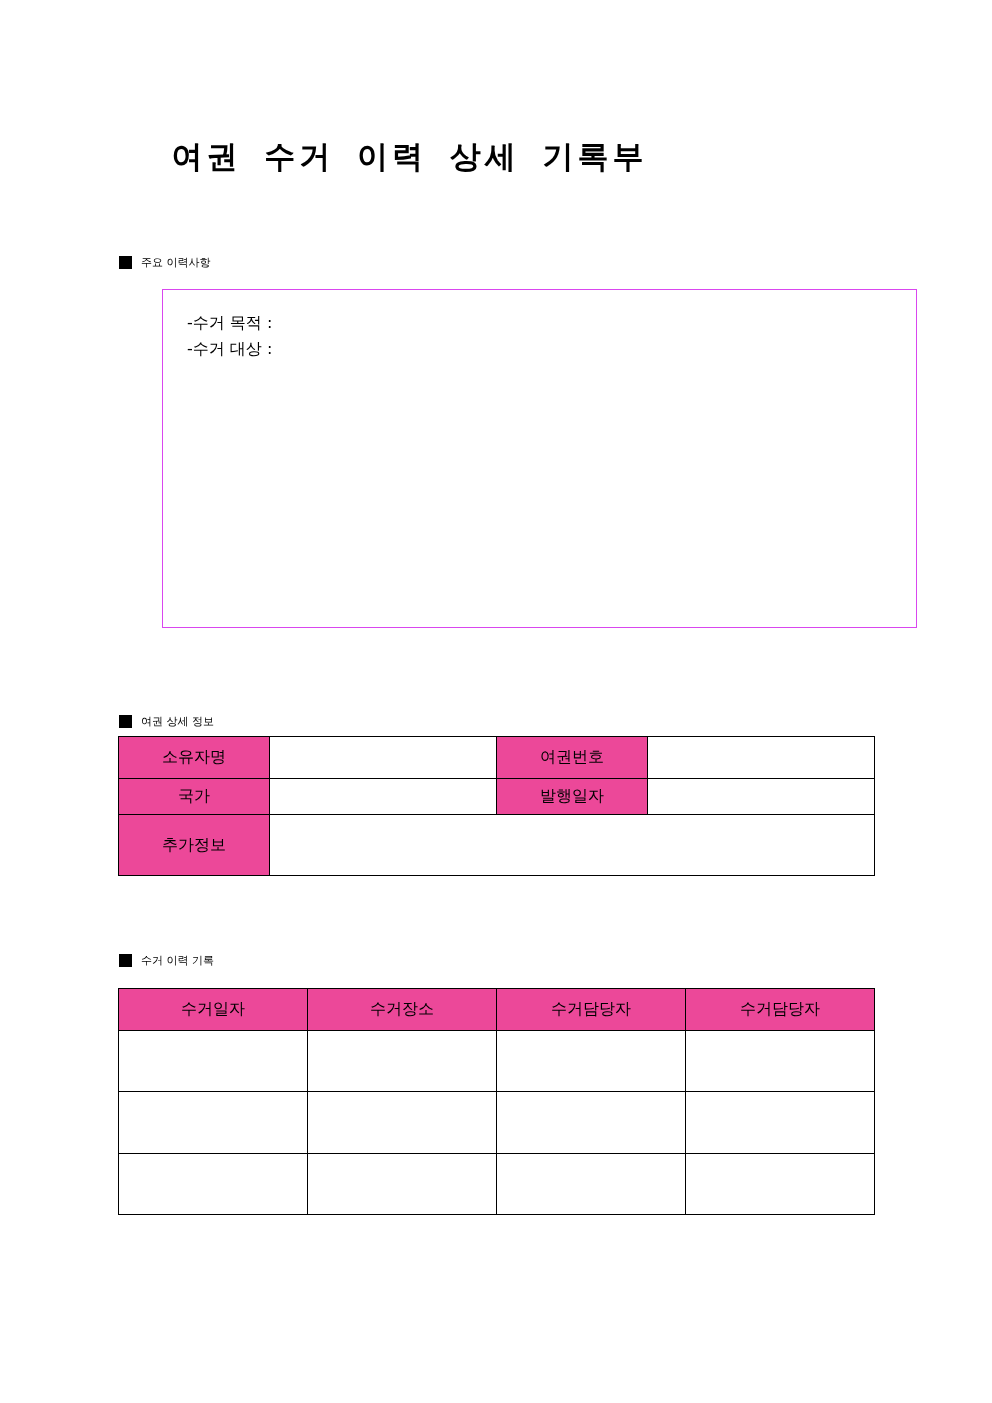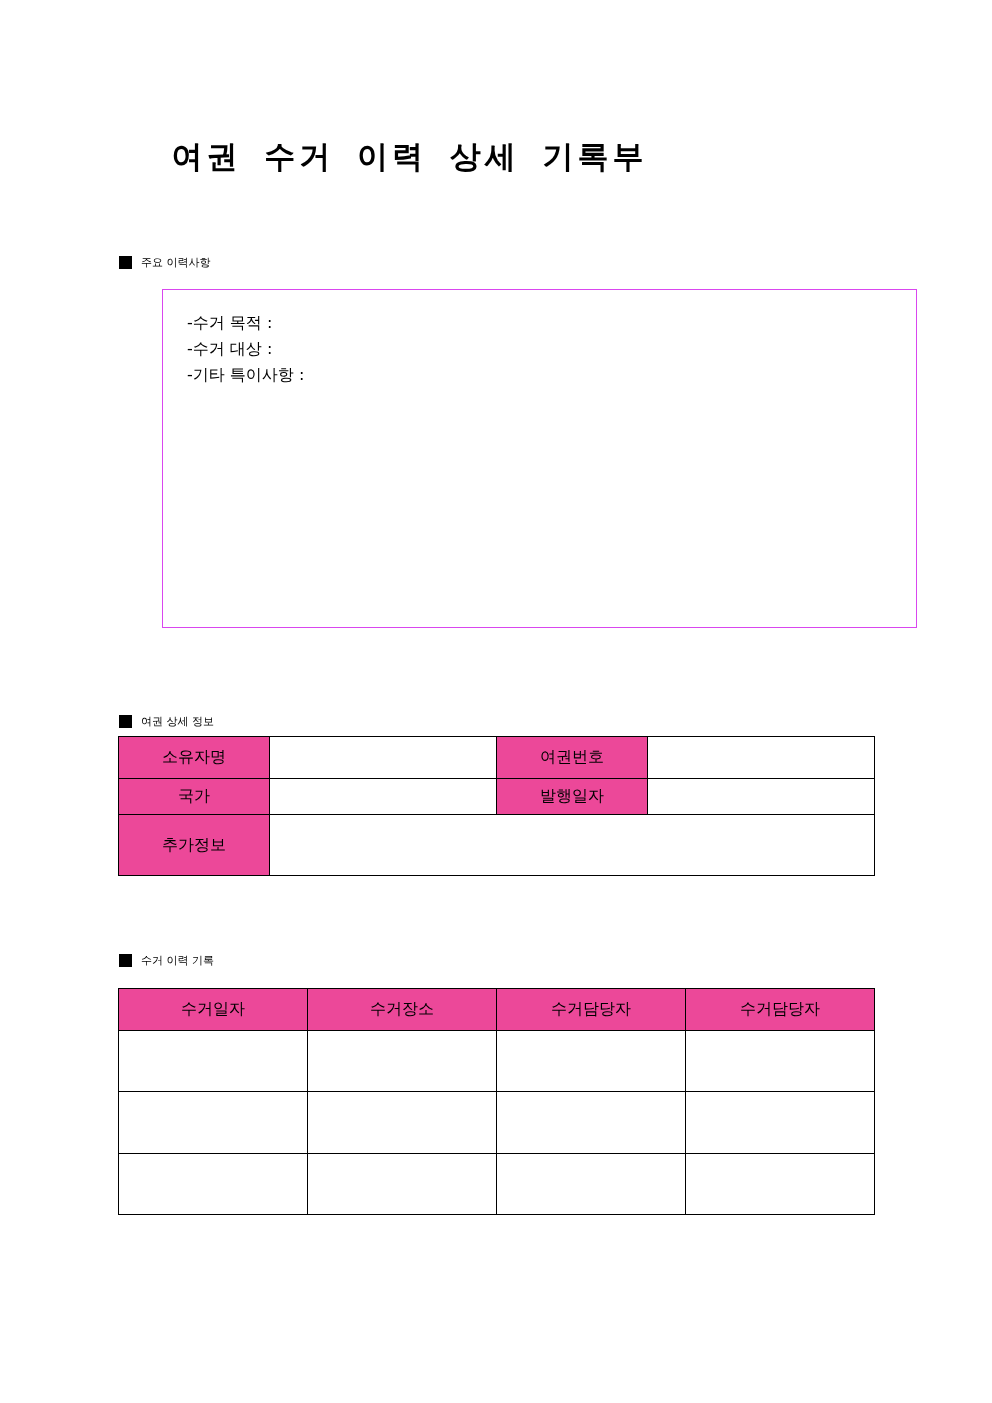--- a/index.html
+++ b/index.html
@@ -43,21 +43,20 @@
 
 <div class="title">여권 수거 이력 상세 기록부</div>
 
 <div class="section-heading" style="top:255px;">
   <span class="square-icon"></span>
   <span>주요 이력사항</span>
 </div>
 <div class="memo-box">
   <div class="memo-line">-수거 목적 :</div>
   <div class="memo-line">-수거 대상 :</div>
-  <div class="memo-line">-기타 특이사항 :</div>
 </div>
 
 <div class="section-heading" style="top:701px;margin-top:13px;">
   <span class="square-icon"></span>
   <span>여권 상세 정보</span>
 </div>
 <table id="detail-table">
   <colgroup>
     <col style="width:151px">
       <col style="width:227px">

